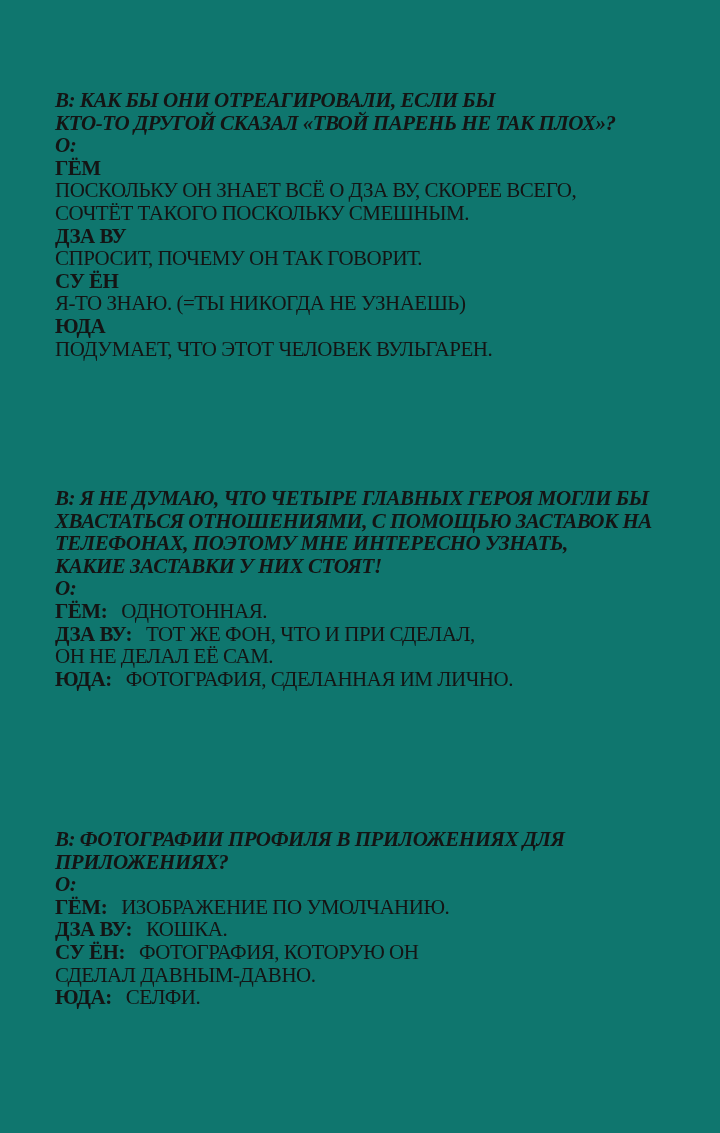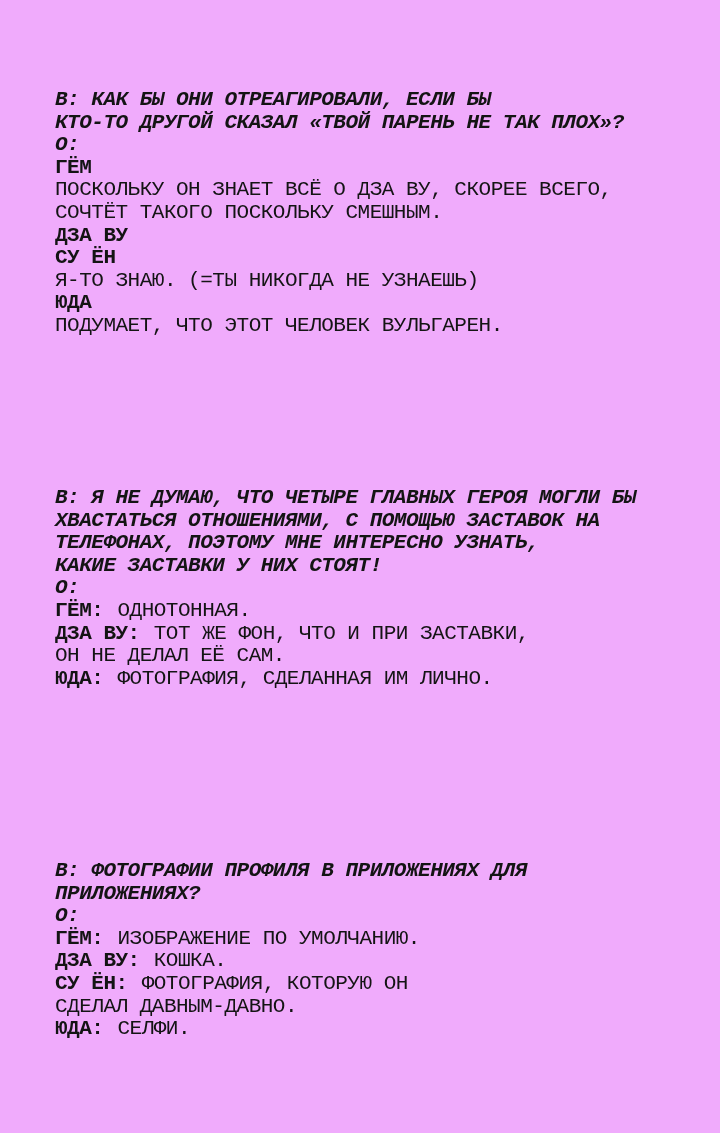--- a/index.html
+++ b/index.html
@@ -4,36 +4,36 @@
 <style>
   html, body {
     margin: 0;
     padding: 0;
     background: #ffffff;
   }
   #page {
     position: relative;
     width: 720px;
     height: 1133px;
-    background: #f0abfc;
+    background: #0f766e;
     overflow: hidden;
-    font-family: Liberation Mono, monospace;
+    font-family: Liberation Serif, serif;
     color: #141414;
   }
   .qa-block {
     position: absolute;
     left: 55px;
     font-size: 21px;
     line-height: 22.6px;
     letter-spacing: -0.5px;
     white-space: nowrap;
   }
   #qa-block-1 { top: 89px; }
   #qa-block-2 { top: 487px; }
-  #qa-block-3 { top: 860px; }
+  #qa-block-3 { top: 828px; }
   .line { white-space: nowrap; }
   .line.question,
   .line.label {
     font-weight: 700;
     font-style: italic;
   }
   .line.name { font-weight: 700; }
   .line.answer { font-weight: 400; }
   .line.entry .name {
     font-weight: 700;
@@ -47,33 +47,34 @@
 
 <div id="page">
   <div id="qa-block-1" class="qa-block">
       <div class="line question">В: КАК БЫ ОНИ ОТРЕАГИРОВАЛИ, ЕСЛИ БЫ</div>
       <div class="line question">КТО-ТО ДРУГОЙ СКАЗАЛ «ТВОЙ ПАРЕНЬ НЕ ТАК ПЛОХ»?</div>
       <div class="line label">О:</div>
       <div class="line name">ГЁМ</div>
       <div class="line answer">ПОСКОЛЬКУ ОН ЗНАЕТ ВСЁ О ДЗА ВУ, СКОРЕЕ ВСЕГО,</div>
       <div class="line answer">СОЧТЁТ ТАКОГО ПОСКОЛЬКУ СМЕШНЫМ.</div>
       <div class="line name">ДЗА ВУ</div>
+      <div class="line answer">СПРОСИТ, ПОЧЕМУ ОН ТАК ГОВОРИТ.</div>
       <div class="line name">СУ ЁН</div>
       <div class="line answer">Я-ТО ЗНАЮ. (=ТЫ НИКОГДА НЕ УЗНАЕШЬ)</div>
       <div class="line name">ЮДА</div>
       <div class="line answer">ПОДУМАЕТ, ЧТО ЭТОТ ЧЕЛОВЕК ВУЛЬГАРЕН.</div>
     </div>
   <div id="qa-block-2" class="qa-block">
       <div class="line question">В: Я НЕ ДУМАЮ, ЧТО ЧЕТЫРЕ ГЛАВНЫХ ГЕРОЯ МОГЛИ БЫ</div>
       <div class="line question">ХВАСТАТЬСЯ ОТНОШЕНИЯМИ, С ПОМОЩЬЮ ЗАСТАВОК НА</div>
       <div class="line question">ТЕЛЕФОНАХ, ПОЭТОМУ МНЕ ИНТЕРЕСНО УЗНАТЬ,</div>
       <div class="line question">КАКИЕ ЗАСТАВКИ У НИХ СТОЯТ!</div>
       <div class="line label">О:</div>
       <div class="line entry"><span class="name">ГЁМ:</span><span class="a-text">ОДНОТОННАЯ.</span></div>
-      <div class="line entry"><span class="name">ДЗА ВУ:</span><span class="a-text">ТОТ ЖЕ ФОН, ЧТО И ПРИ ЗАСТАВКИ,</span></div>
+      <div class="line entry"><span class="name">ДЗА ВУ:</span><span class="a-text">ТОТ ЖЕ ФОН, ЧТО И ПРИ СДЕЛАЛ,</span></div>
       <div class="line answer">ОН НЕ ДЕЛАЛ ЕЁ САМ.</div>
       <div class="line entry"><span class="name">ЮДА:</span><span class="a-text">ФОТОГРАФИЯ, СДЕЛАННАЯ ИМ ЛИЧНО.</span></div>
     </div>
   <div id="qa-block-3" class="qa-block">
       <div class="line question">В: ФОТОГРАФИИ ПРОФИЛЯ В ПРИЛОЖЕНИЯХ ДЛЯ</div>
       <div class="line question">ПРИЛОЖЕНИЯХ?</div>
       <div class="line label">О:</div>
       <div class="line entry"><span class="name">ГЁМ:</span><span class="a-text">ИЗОБРАЖЕНИЕ ПО УМОЛЧАНИЮ.</span></div>
       <div class="line entry"><span class="name">ДЗА ВУ:</span><span class="a-text">КОШКА.</span></div>
       <div class="line entry"><span class="name">СУ ЁН:</span><span class="a-text">ФОТОГРАФИЯ, КОТОРУЮ ОН</span></div>

